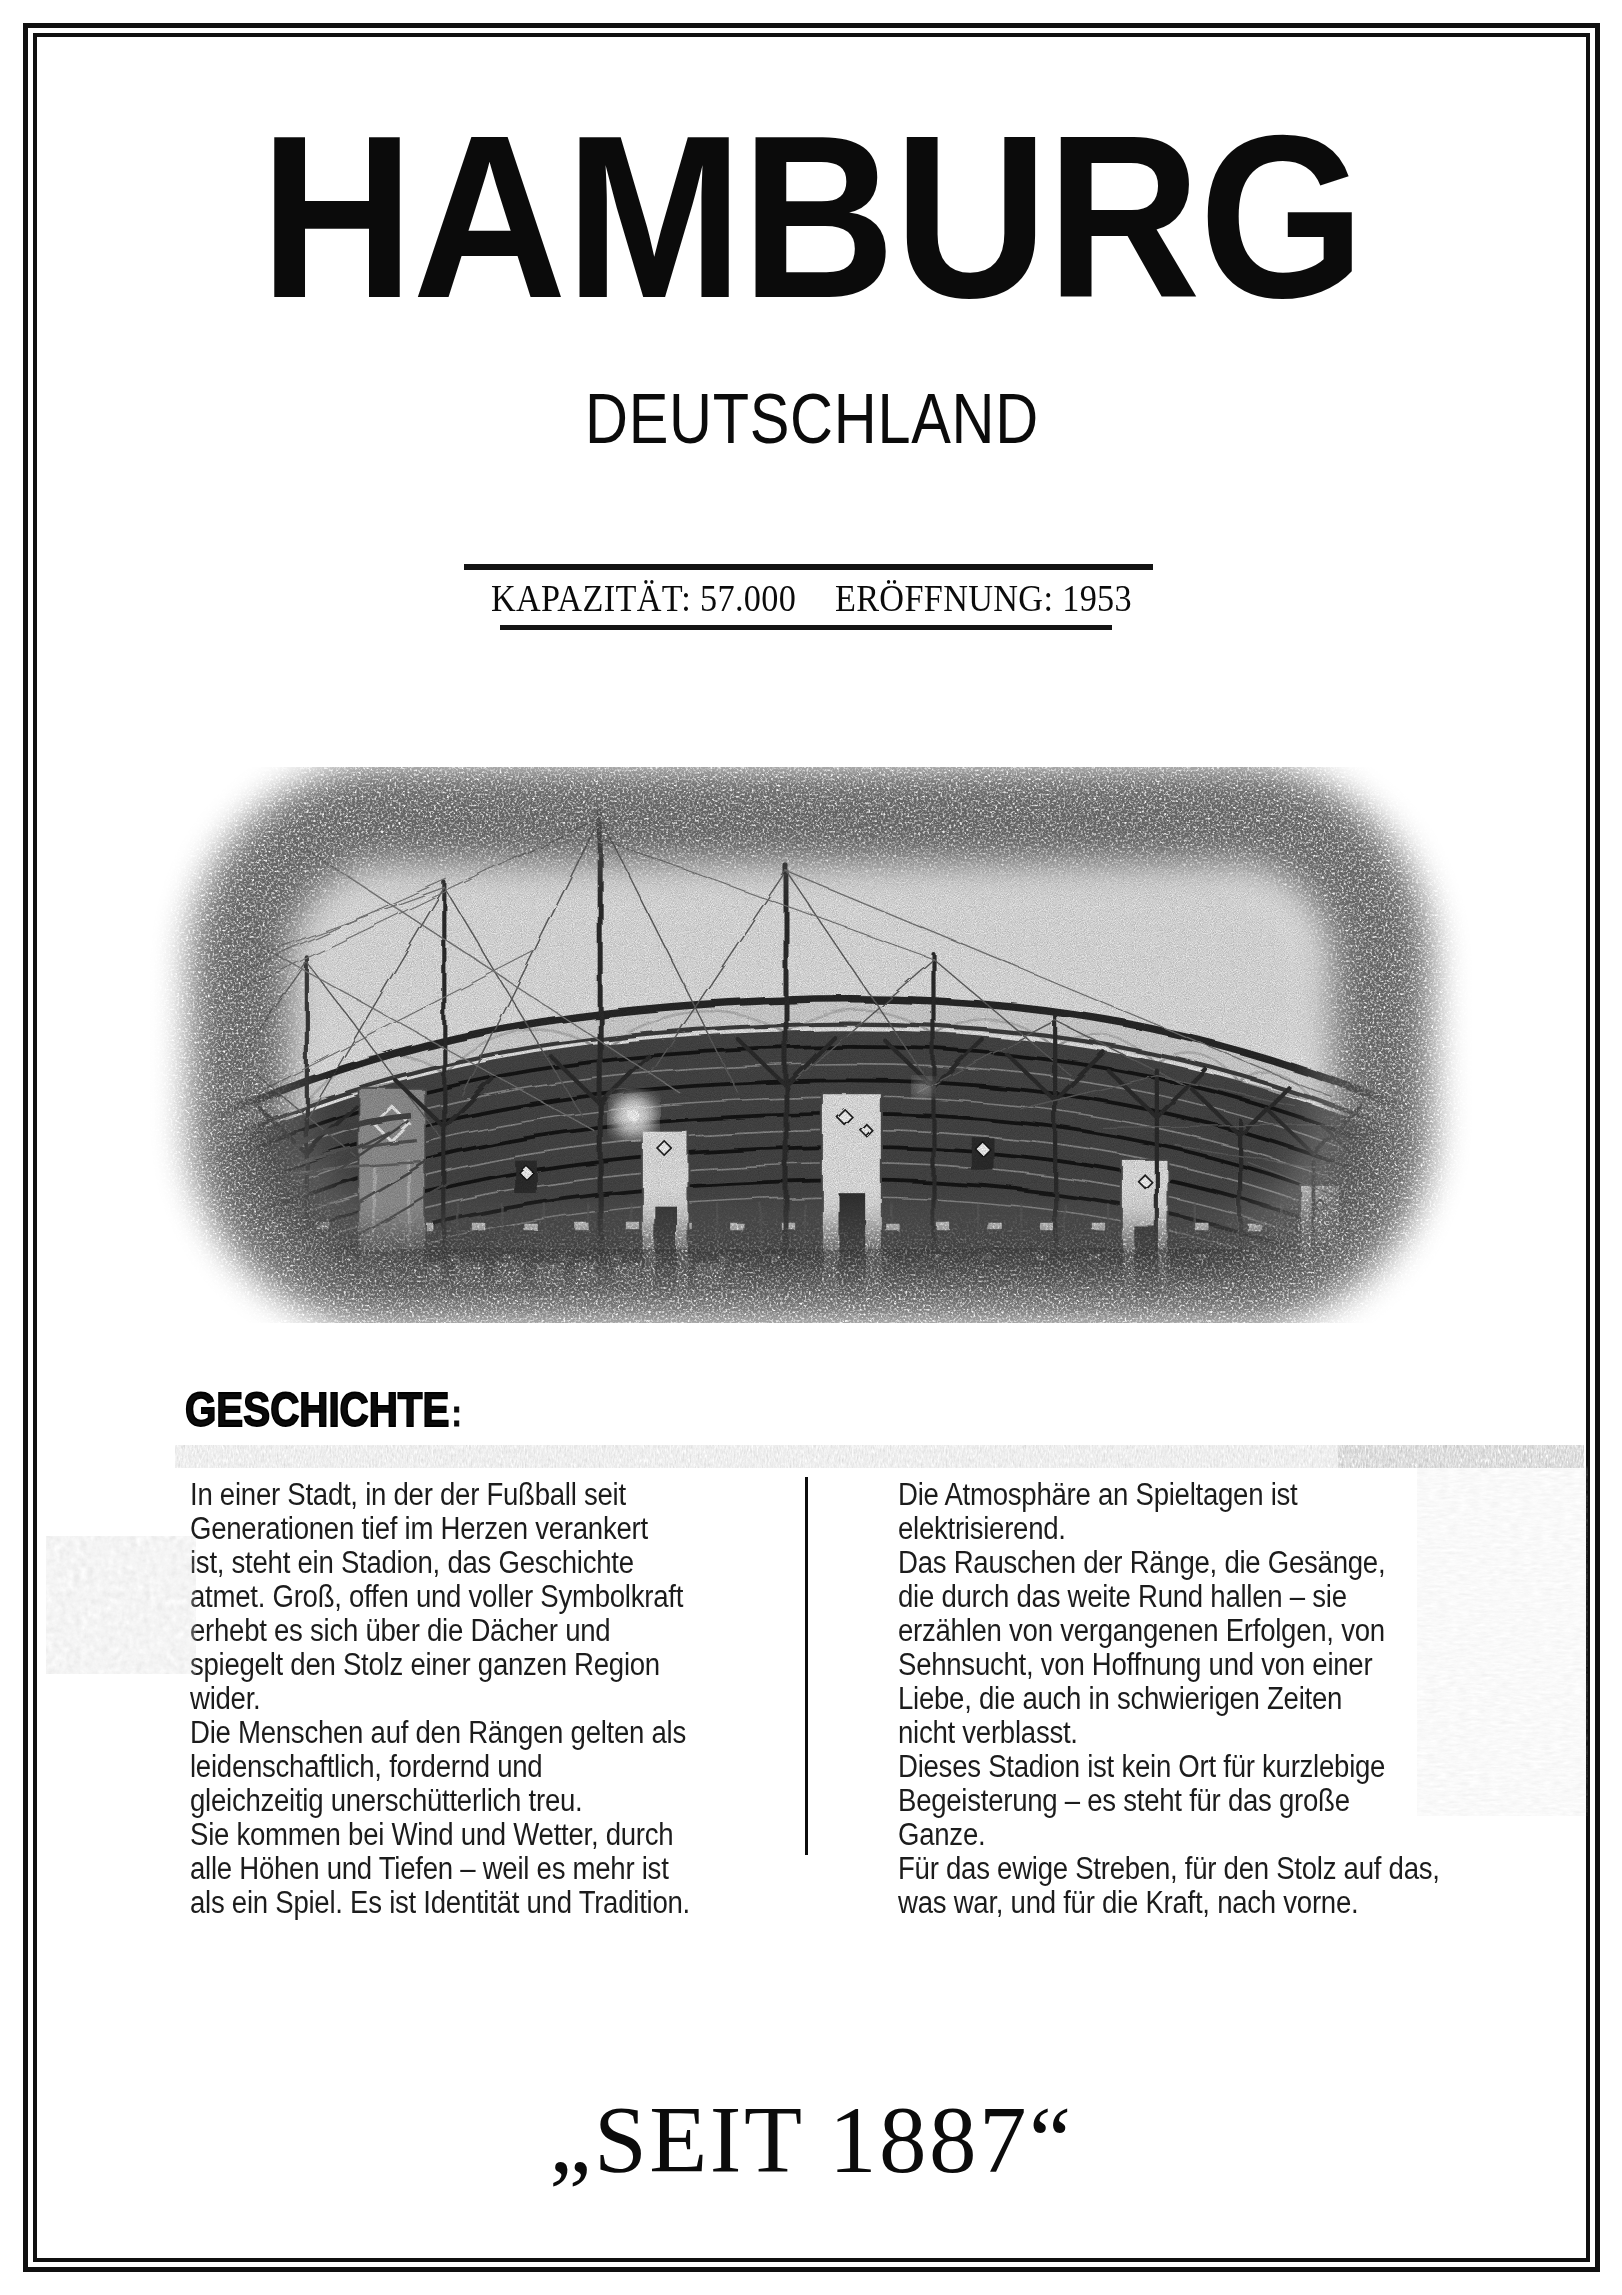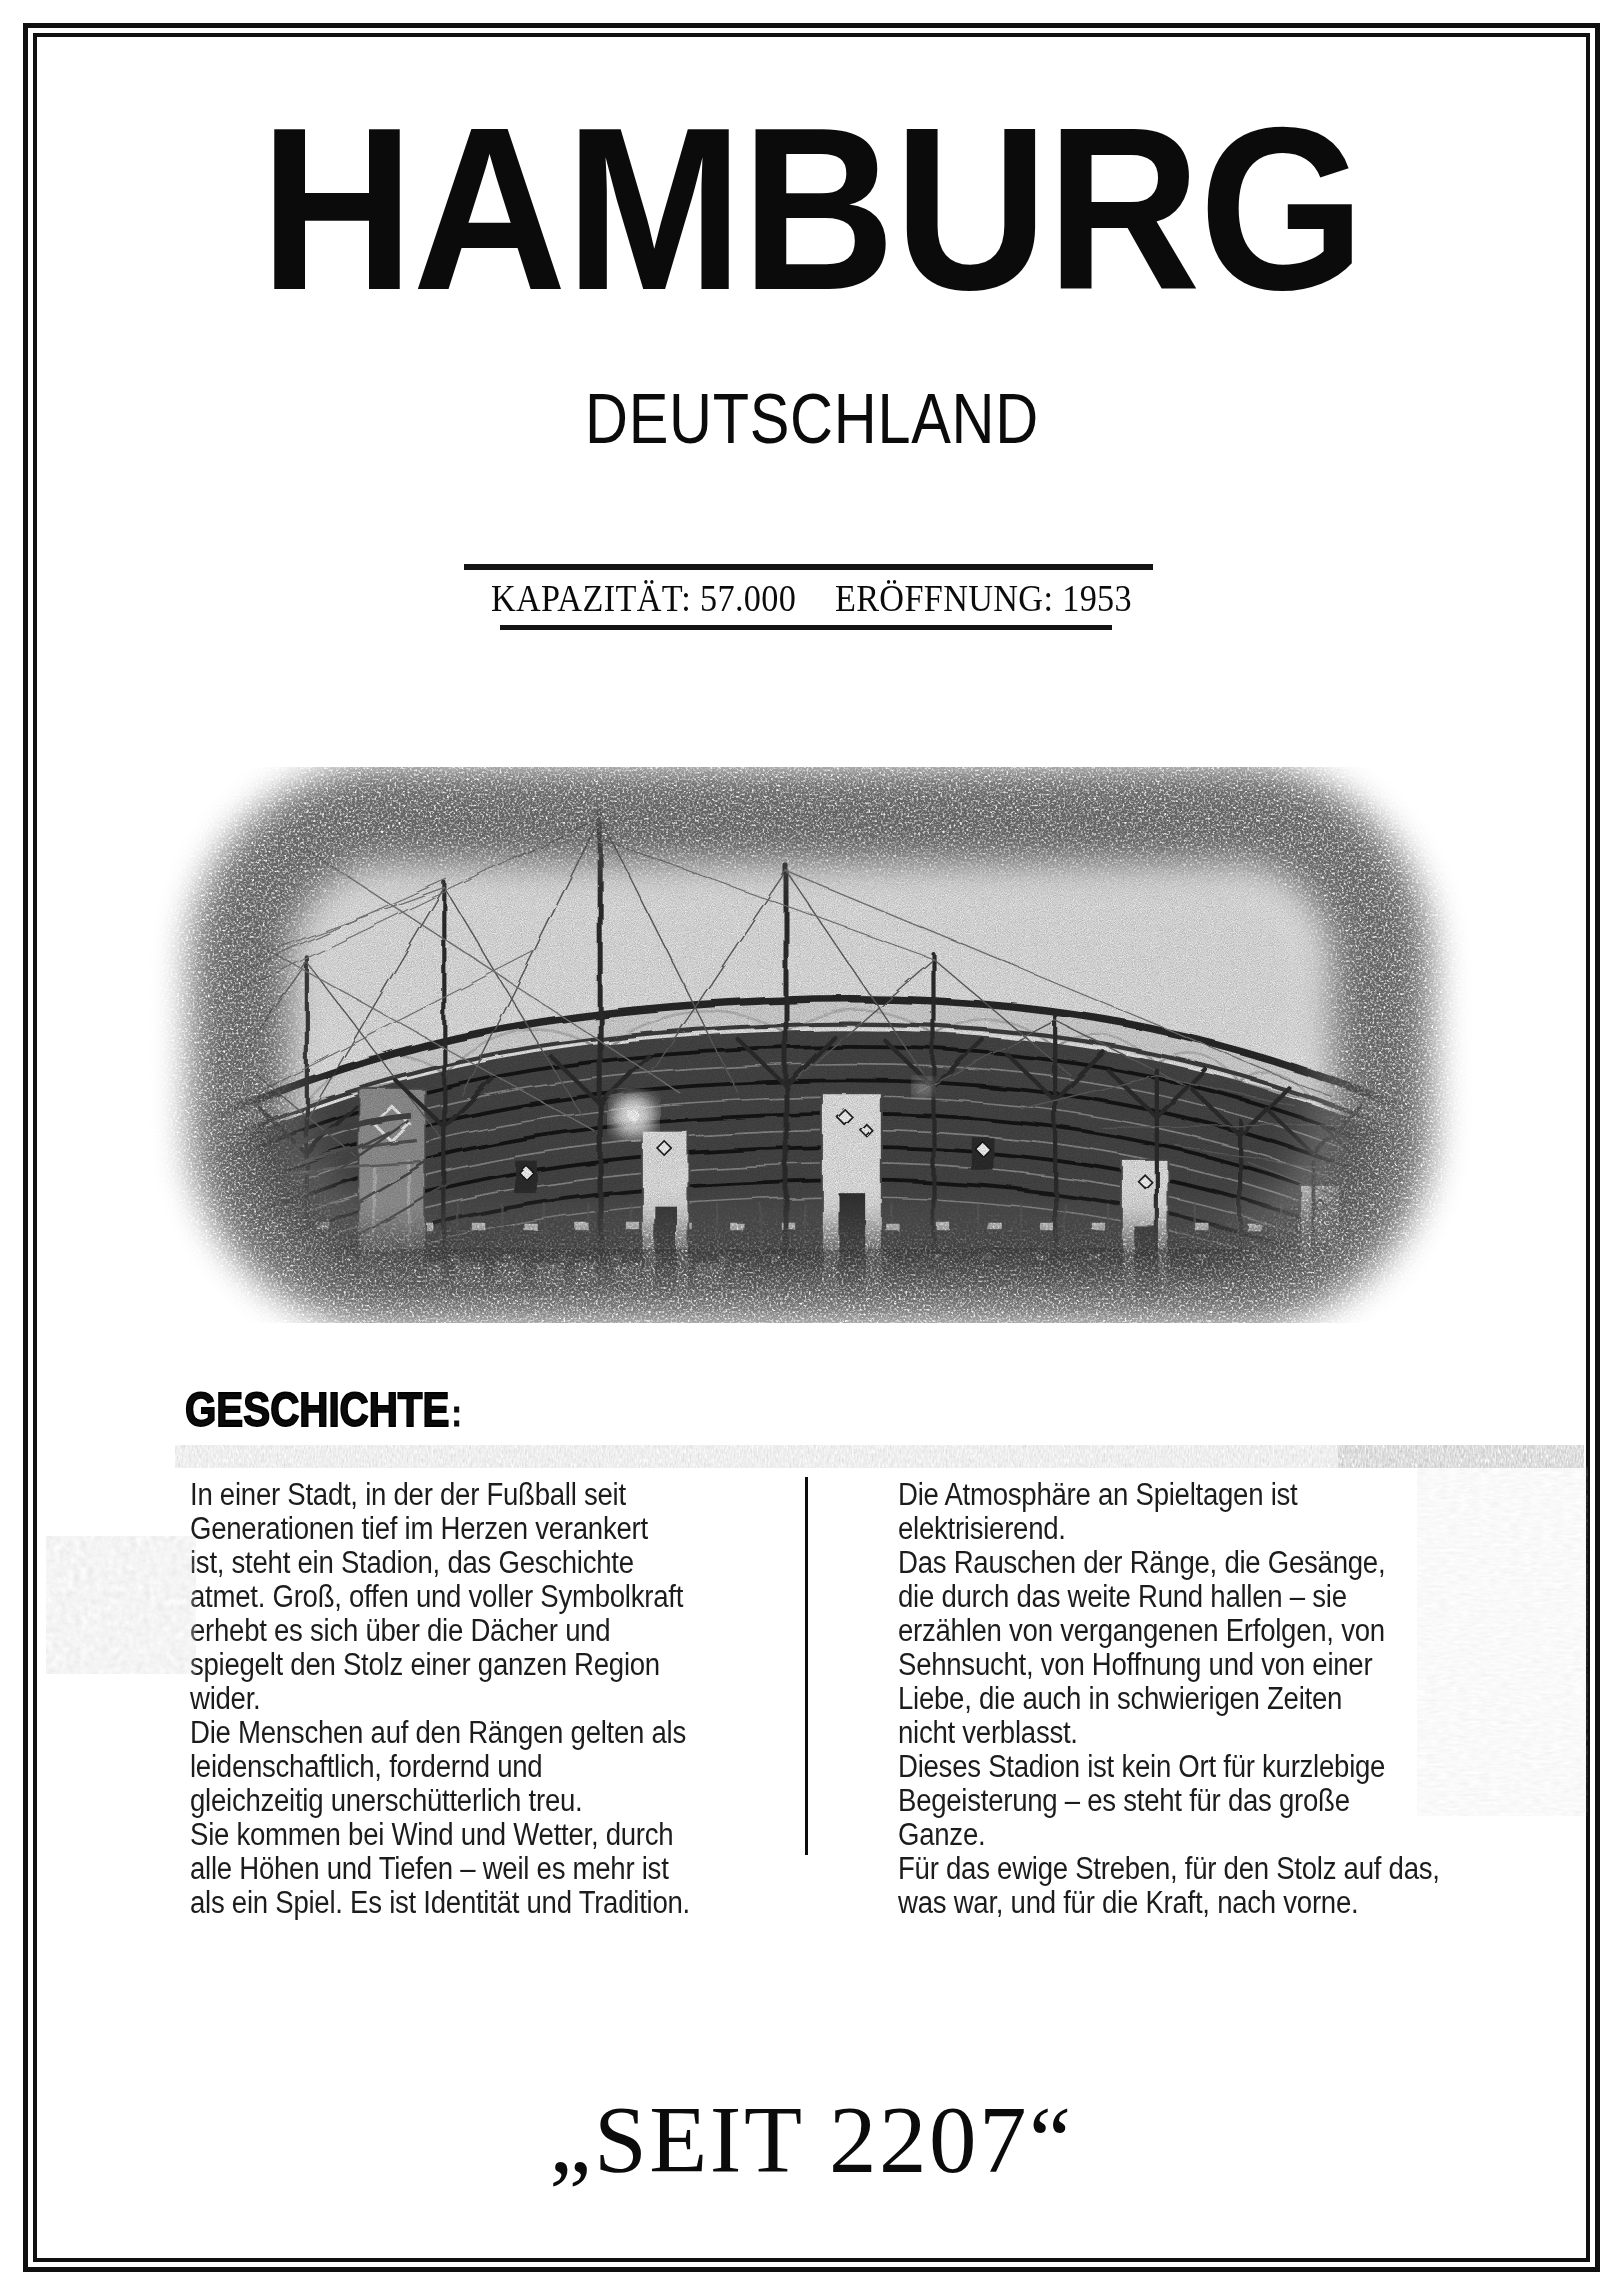--- a/index.html
+++ b/index.html
@@ -1,21 +1,21 @@
 <!DOCTYPE html>
 <html style="font-size:13.3px"><head>
 <meta charset="utf-8">
 <style>
   html,body{margin:0;padding:0;background:#ffffff;}
   .poster{position:relative;width:1623px;height:2295px;background:#ffffff;overflow:hidden;
           color:#0b0b0b;font-family:"Liberation Sans","DejaVu Sans",sans-serif;}
   .frame-outer{position:absolute;inset:23px;border:5.8px solid #101010;}
   .frame-inner{position:absolute;inset:33px;border:4.2px solid #101010;}
 
-  .title{position:absolute;top:93px;left:0;right:0;margin:0;text-align:center;
+  .title{position:absolute;top:93px;left:0;right:0;margin:8px;text-align:center;
          font-size:232px;line-height:1;font-weight:700;letter-spacing:-1.7px;white-space:nowrap;}
   .title .sq{display:inline-block;transform:scaleX(.92);}
 
   .subtitle{position:absolute;top:364px;left:0;right:0;text-align:center;
             font-size:70px;line-height:1;font-weight:400;letter-spacing:0.8px;white-space:nowrap;margin-top:20px;}
   .subtitle .sq{display:inline-block;transform:scaleX(.85);}
 
   .rule{position:absolute;background:#141414;}
   .rule-top{left:464px;top:564px;width:689px;height:5.8px;}
   .rule-bottom{left:500px;top:625px;width:612px;height:5px;}
@@ -293,21 +293,21 @@
       <div class="tline">Sehnsucht, von Hoffnung und von einer</div>
       <div class="tline">Liebe, die auch in schwierigen Zeiten</div>
       <div class="tline">nicht verblasst.</div>
       <div class="tline">Dieses Stadion ist kein Ort für kurzlebige</div>
       <div class="tline">Begeisterung – es steht für das große</div>
       <div class="tline">Ganze.</div>
       <div class="tline">Für das ewige Streben, für den Stolz auf das,</div>
       <div class="tline">was war, und für die Kraft, nach vorne.</div>
     </div>
 
-  <div class="footer-quote"><span>„SEIT 2207“</span></div>
+  <div class="footer-quote"><span>„SEIT 1887“</span></div>
 
   <svg class="noise" style="left:175px;top:1445px;" width="1409" height="23" viewBox="0 0 1690 28">
     <filter id="nsA">
         <feTurbulence type="fractalNoise" baseFrequency="0.5 0.18" numOctaves="3" seed="21" result="n"></feTurbulence>
       <feColorMatrix in="n" type="matrix" values="0 0 0 0 .45  0 0 0 0 .45  0 0 0 0 .45  .7 .7 .7 0 -.62"></feColorMatrix>
       </filter>
     <rect width="1690" height="28" filter="url(#nsA)" opacity=".5"></rect>
     <rect x="1430" width="260" height="28" filter="url(#nsA)" opacity=".65"></rect>
   </svg>
   <svg class="noise" style="left:46px;top:1536px;" width="150" height="138" viewBox="0 0 180 165">

